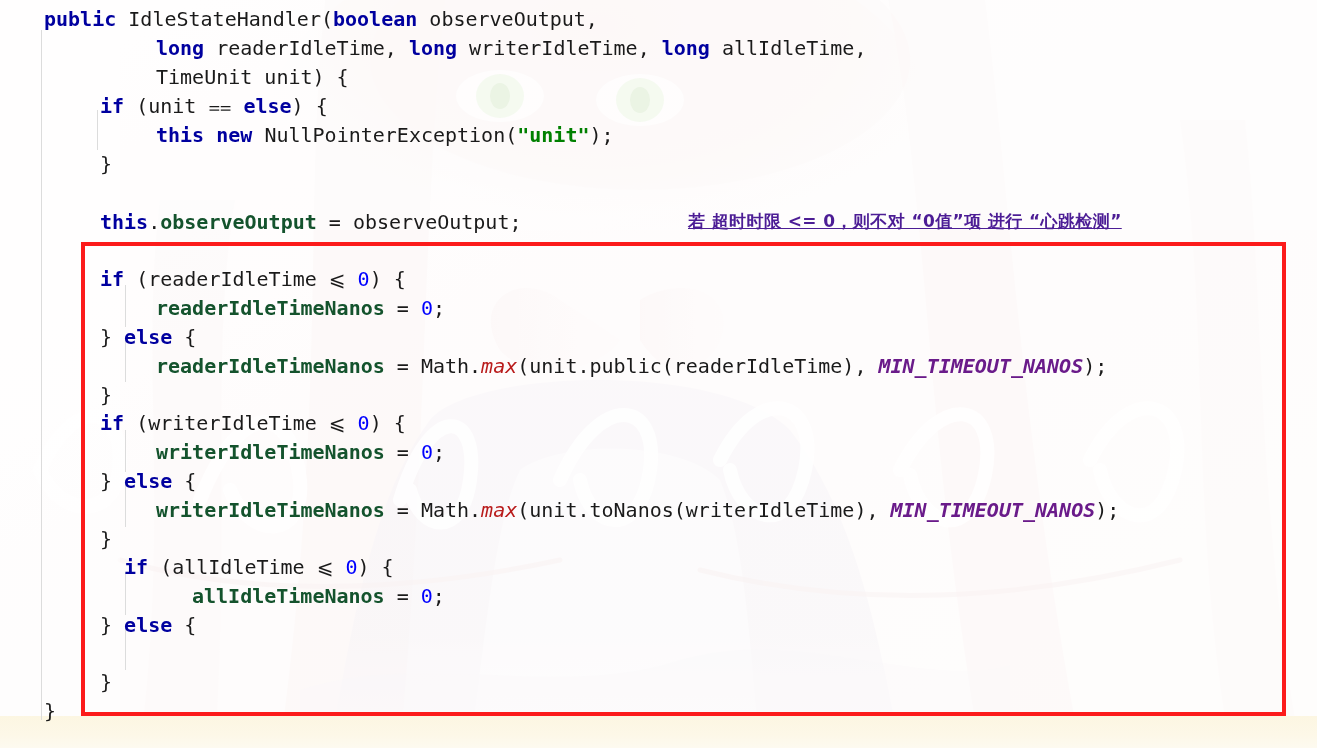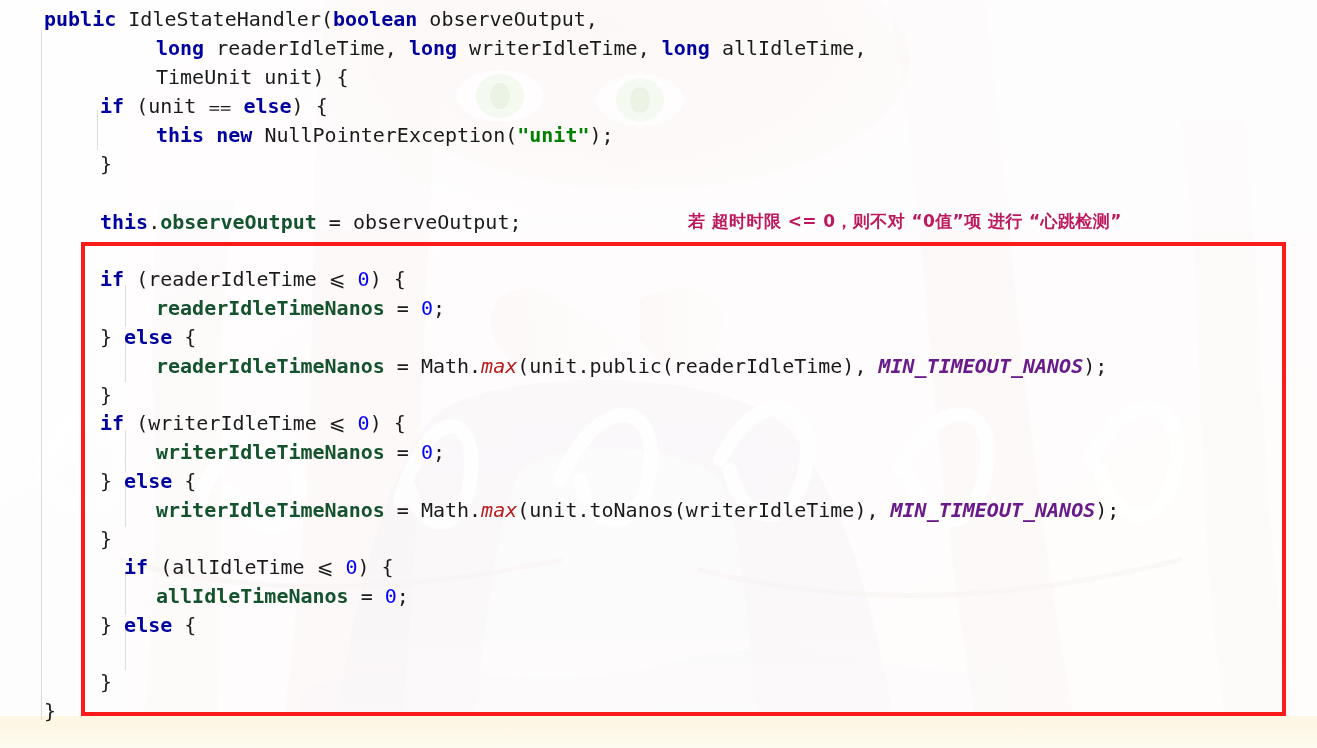--- a/index.html
+++ b/index.html
@@ -198,23 +198,23 @@
       <div class="code-line" style="top: 294px; padding-left: 156px;"><span class="fld">readerIdleTimeNanos</span><span class="plain"> = </span><span class="num">0</span><span class="plain">;</span></div>
       <div class="code-line" style="top: 323px; padding-left: 100px;"><span class="plain">} </span><span class="kw">else</span><span class="plain"> {</span></div>
       <div class="code-line" style="top: 352px; padding-left: 156px;"><span class="fld">readerIdleTimeNanos</span><span class="plain"> = Math.</span><span class="meth">max</span><span class="plain">(unit.public(readerIdleTime), </span><span class="stat">MIN_TIMEOUT_NANOS</span><span class="plain">);</span></div>
       <div class="code-line" style="top: 381px; padding-left: 100px;"><span class="plain">}</span></div>
       <div class="code-line" style="top: 409px; padding-left: 100px;"><span class="kw">if</span><span class="plain"> (writerIdleTime </span><span class="plain">⩽</span><span class="plain"> </span><span class="num">0</span><span class="plain">) {</span></div>
       <div class="code-line" style="top: 438px; padding-left: 156px;"><span class="fld">writerIdleTimeNanos</span><span class="plain"> = </span><span class="num">0</span><span class="plain">;</span></div>
       <div class="code-line" style="top: 467px; padding-left: 100px;"><span class="plain">} </span><span class="kw">else</span><span class="plain"> {</span></div>
       <div class="code-line" style="top: 496px; padding-left: 156px;"><span class="fld">writerIdleTimeNanos</span><span class="plain"> = Math.</span><span class="meth">max</span><span class="plain">(unit.toNanos(writerIdleTime), </span><span class="stat">MIN_TIMEOUT_NANOS</span><span class="plain">);</span></div>
       <div class="code-line" style="top: 525px; padding-left: 100px;"><span class="plain">}</span></div>
       <div class="code-line" style="top: 553px; padding-left: 100px; margin-left: 24px;"><span class="kw">if</span><span class="plain"> (allIdleTime </span><span class="plain">⩽</span><span class="plain"> </span><span class="num">0</span><span class="plain">) {</span></div>
-      <div class="code-line" style="top: 582px; padding-left: 156px;"><span class="fld">allIdleTimeNanos</span><span class="plain"> = </span><span class="num">0</span><span class="plain">;</span></div>
+      <div class="code-line" style="top: 582px; padding-left: 156px; margin-left: 36px;"><span class="fld">allIdleTimeNanos</span><span class="plain"> = </span><span class="num">0</span><span class="plain">;</span></div>
       <div class="code-line" style="top: 611px; padding-left: 100px;"><span class="plain">} </span><span class="kw">else</span><span class="plain"> {</span></div>
       <div class="code-line" style="top: 668px; padding-left: 100px;"><span class="plain">}</span></div>
       <div class="code-line" style="top: 697px; padding-left: 44px;"><span class="plain">}</span></div>
     </div>
 
   <div id="highlight-box" style="left: 81px; top: 242px; width: 1205px; height: 474px; border-color: rgb(252, 27, 27); border-width: 4px;"></div>
 
-  <div id="annotation" style="color: #be185d;">若 超时时限 &lt;= 0，则不对 “0值”项 进行 “心跳检测”</div>
+  <div id="annotation" style="color: #4c1d95; text-decoration: underline;">若 超时时限 &lt;= 0，则不对 “0值”项 进行 “心跳检测”</div>
 
 </div>
 
 </body></html>

